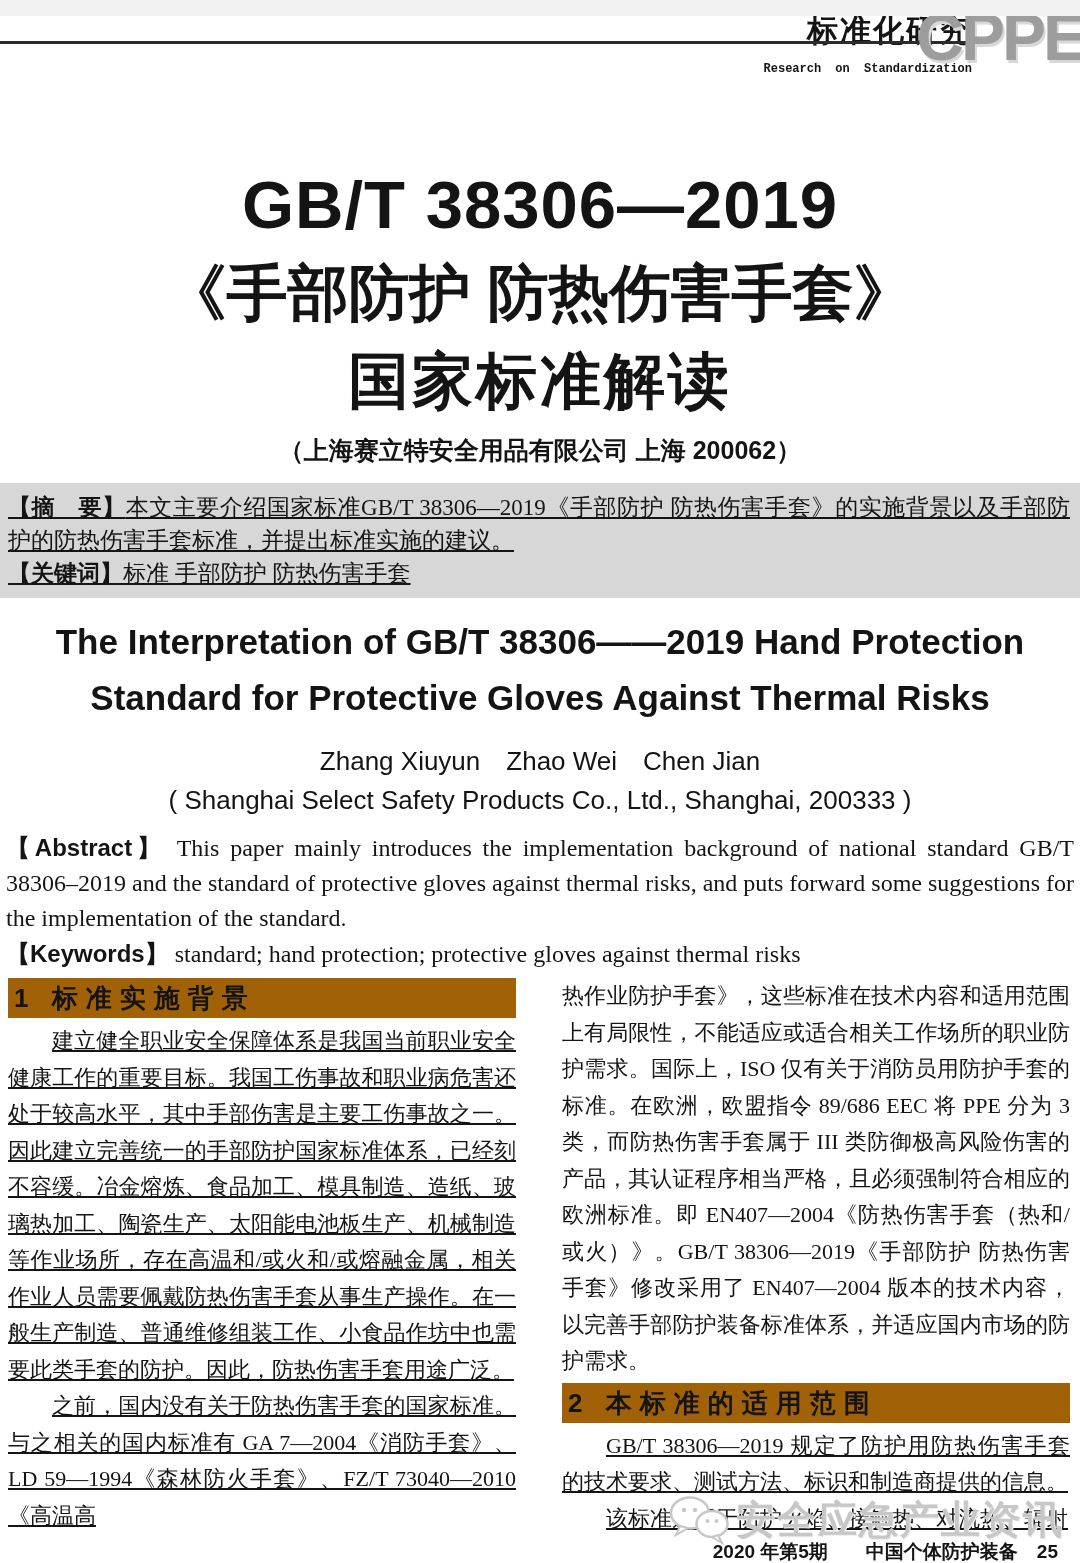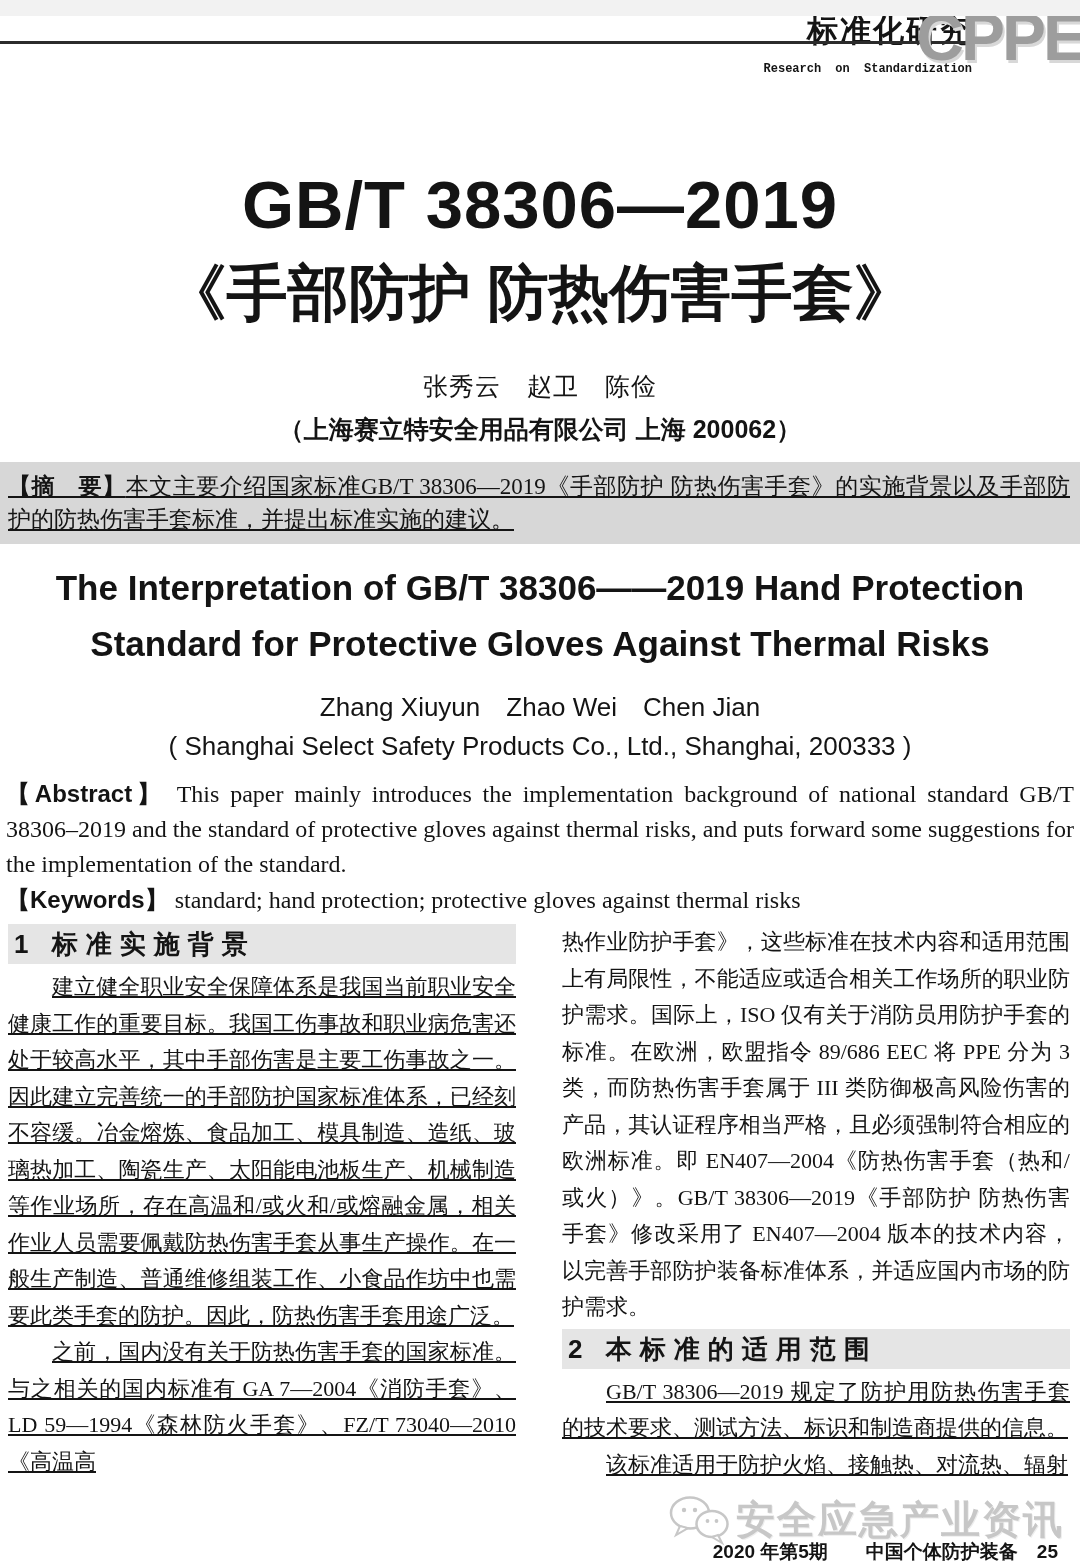--- a/index.html
+++ b/index.html
@@ -105,21 +105,21 @@
     display: flex; gap: 46px;
     padding: 0 10px 0 8px;
     margin-top: 6px;
   }
   .col {
     width: 508px;
     font-size: 22px; line-height: 36.5px;
     text-align: justify;
   }
   .sec-heading {
-    background: #e5e5e5;
+    background: #a16207;
     font-family: "Liberation Sans", sans-serif;
     font-weight: bold; font-size: 26px;
     letter-spacing: 8px;
     line-height: 38px; padding: 1px 4px 1px 6px;
     margin: 0 0 5px 0;
   }
   .col p { margin: 0; }
   .col p.indent { text-indent: 2em; text-decoration: underline; }
   .col .h-gap { margin-top: 3px; }
 
@@ -146,27 +146,28 @@
 <div class="page">
 
   <div class="journal-cn">标准化研究</div>
   <div class="header-rule"></div>
   <div class="journal-en">Research on Standardization</div>
   <div class="cppe-logo">CPPE</div>
 
   <div class="title-block">
     <div class="title-line1">GB/T 38306—2019</div>
     <div class="title-line2">《手部防护 防热伤害手套》</div>
-  </div>
-
-  <div class="authors-cn">张秀云　赵卫　陈俭</div>
+    <div class="title-line3">国家标准解读</div>
+  </div>
+
   <div class="affiliation-cn">（上海赛立特安全用品有限公司 上海 200062）</div>
 
   <div class="abstract-box">
     <p><span class="lbl">【摘　要】</span><span>本文主要介绍国家标准GB/T 38306—2019《手部防护 防热伤害手套》的实施背景以及手部防护的防热伤害手套标准，并提出标准实施的建议。</span></p>
+    <p><span class="lbl">【关键词】</span><span>标准 手部防护 防热伤害手套</span></p>
   </div>
 
   <div class="title-en">
     <div>The Interpretation of GB/T 38306——2019 Hand Protection</div>
     <div>Standard for Protective Gloves Against Thermal Risks</div>
   </div>
 
   <div class="authors-en">Zhang Xiuyun　Zhao Wei　Chen Jian</div>
   <div class="affiliation-en">( Shanghai Select Safety Products Co., Ltd., Shanghai, 200333 )</div>
 

